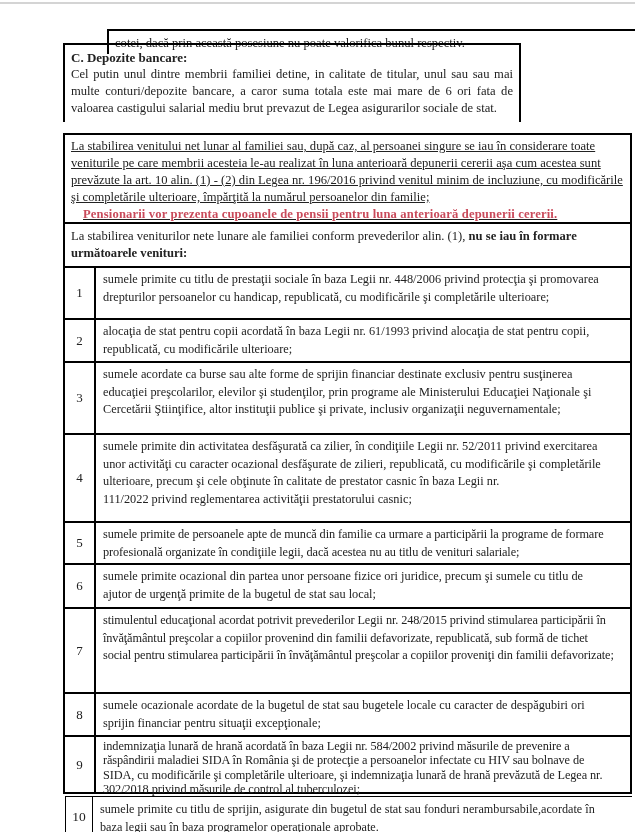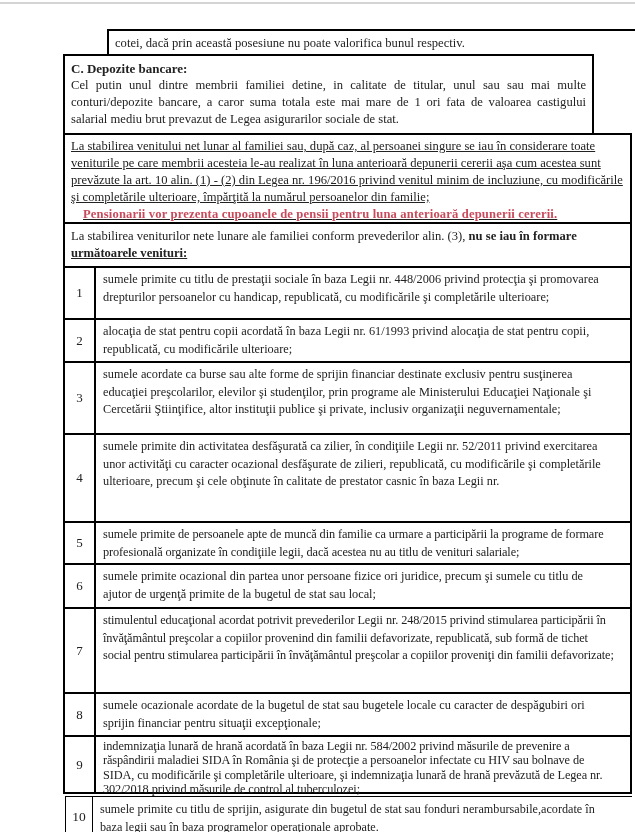--- a/index.html
+++ b/index.html
@@ -5,57 +5,57 @@
   html, body { margin:0; padding:0; background:#ffffff; }
   body { width:635px; height:832px; position:relative; overflow:hidden;
          font-family:"Liberation Serif","DejaVu Serif",serif; color:#222; }
   .topline { position:absolute; left:0; top:2px; width:635px; height:2px; background:#d4d4d4; }
   .sheet { position:absolute; left:63px; top:29px; width:569px; }
   .row { position:absolute; left:0; box-sizing:border-box; border:2px solid #000; border-bottom:none; }
   .cell { box-sizing:border-box; padding:2px 6px 0 6px; font-size:12.6px; line-height:17px; }
   .justify { text-align:justify; }
   .bold { font-weight:bold; }
   .red { color:#c94b5b; font-weight:bold; letter-spacing:0.15px;margin-left:12px; }
-  .u { text-decoration:underline; font-weight:bold; }
+  .u { font-weight:bold; }
   .num { position:absolute; left:0; top:0; bottom:0; width:29px; border-right:2px solid #000;
          display:flex; align-items:center; justify-content:center; font-size:13px; }
   .txt { position:absolute; left:31px; right:10px; top:0; padding:3px 6px 0 7px; font-size:12.3px; line-height:17.6px; }
   .last { border-bottom:2px solid #000; }
   .r10 { position:absolute; left:2px; width:567px; box-sizing:border-box; border-left:1px solid #000; border-top:1px solid #000; }
   .r10 .num { width:26px; border-right:1px solid #000; font-size:13.5px; }
   .r10 .txt { left:27px; font-size:12.2px; }
 </style>
 </head>
 <body>
 
 <div class="topline"></div>
 
 <div class="sheet">
 
   <div class="row" style="top:0;height:25px;width:569px;margin-left:44px;">
     <div class="cell" style="padding-top:4px;">cotei, dacă prin această posesiune nu poate valorifica bunul respectiv.</div>
   </div>
 
-  <div class="row" style="top:25px;height:79px;width:531px;">
+  <div class="row" style="top:14px;height:79px;width:458px;">
     <div class="cell justify" style="padding-top:4px;">
       <div class="bold" style="font-size:13px;">C. Depozite bancare:</div>
-      <div>Cel putin unul dintre membrii familiei detine, in calitate de titular, unul sau sau mai multe conturi/depozite bancare, a caror suma totala este mai mare de 1 ori fata de valoarea castigului salarial mediu brut prevazut de Legea asigurarilor sociale de stat.</div>
+      <div>Cel putin unul dintre membrii familiei detine, in calitate de titular, unul sau sau mai multe conturi/depozite bancare, a caror suma totala este mai mare de 6 ori fata de valoarea castigului salarial mediu brut prevazut de Legea asigurarilor sociale de stat.</div>
     </div>
   </div>
 
   <div class="row" style="top:104px;height:89px;width:569px;">
     <div class="cell" style="padding-top:3px;text-decoration:underline;">
       <span>La stabilirea venitului net lunar al familiei sau, după caz, al persoanei singure se iau în considerare toate veniturile pe care membrii acesteia le-au realizat în luna anterioară depunerii cererii aşa cum acestea sunt prevăzute la art. 10 alin. (1) - (2) din Legea nr. 196/2016 privind venitul minim de incluziune, cu modificările şi completările ulterioare, împărţită la numărul persoanelor din familie;</span>
       <div class="red">Pensionarii vor prezenta cupoanele de pensii pentru luna anterioară depunerii cererii.</div>
     </div>
   </div>
 
   <div class="row" style="top:193px;height:44px;width:569px;">
     <div class="cell" style="padding-top:4px;">
-      <span>La stabilirea veniturilor nete lunare ale familiei conform prevederilor alin. (3), </span><span class="bold">nu se iau în formare</span><br>
+      <span>La stabilirea veniturilor nete lunare ale familiei conform prevederilor alin. (1), </span><span class="bold">nu se iau în formare</span><br>
       <span class="u">următoarele venituri:</span>
     </div>
   </div>
 
   <div class="row" style="top:237px;height:52px;width:569px;">
     <div class="num">1</div>
     <div class="txt">sumele primite cu titlu de prestaţii sociale în baza Legii nr. 448/2006 privind protecţia şi promovarea drepturilor persoanelor cu handicap, republicată, cu modificările şi completările ulterioare;</div>
   </div>
 
   <div class="row" style="top:289px;height:43px;width:569px;">
@@ -65,20 +65,21 @@
 
   <div class="row" style="top:332px;height:72px;width:569px;">
     <div class="num">3</div>
     <div class="txt">sumele acordate ca  burse sau alte forme de sprijin financiar destinate exclusiv pentru susţinerea educaţiei preşcolarilor, elevilor şi studenţilor, prin programe ale Ministerului Educaţiei Naţionale şi Cercetării Ştiinţifice, altor instituţii publice şi private, inclusiv organizaţii neguvernamentale;</div>
   </div>
 
   <div class="row" style="top:404px;height:88px;width:569px;">
     <div class="num">4</div>
     <div class="txt">
       <span>sumele primite din activitatea desfăşurată ca zilier, în condiţiile Legii nr. 52/2011 privind exercitarea unor activităţi cu caracter ocazional desfăşurate de zilieri, republicată, cu modificările şi completările ulterioare, precum şi cele obţinute în calitate de prestator casnic în baza Legii nr.</span><br>
+      <span>111/2022 privind reglementarea activităţii prestatorului casnic;</span>
     </div>
   </div>
 
   <div class="row" style="top:492px;height:42px;width:569px;">
     <div class="num">5</div>
     <div class="txt" style="letter-spacing:-0.1px;">sumele primite de persoanele apte de muncă din familie ca urmare a participării la programe de formare profesională organizate în condiţiile legii, dacă acestea nu au titlu de venituri salariale;</div>
   </div>
 
   <div class="row" style="top:534px;height:44px;width:569px;">
     <div class="num">6</div>

